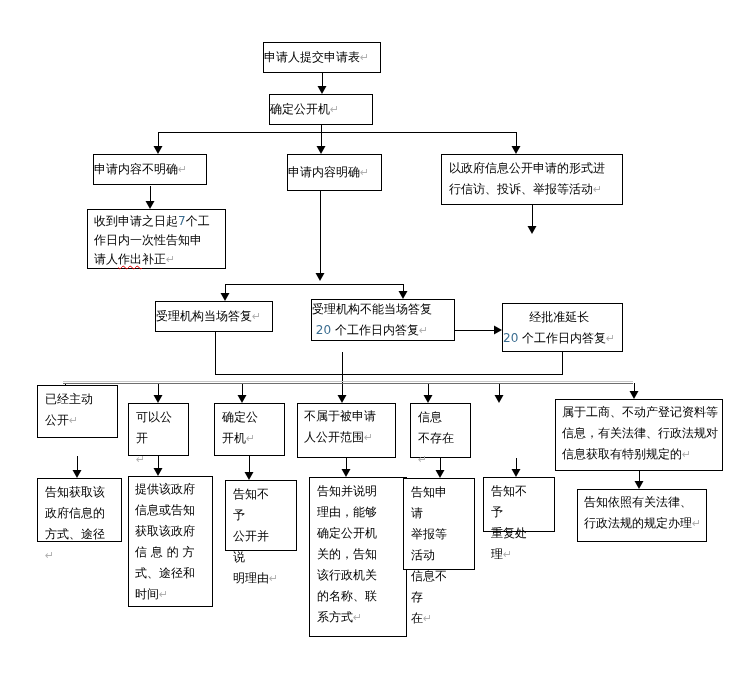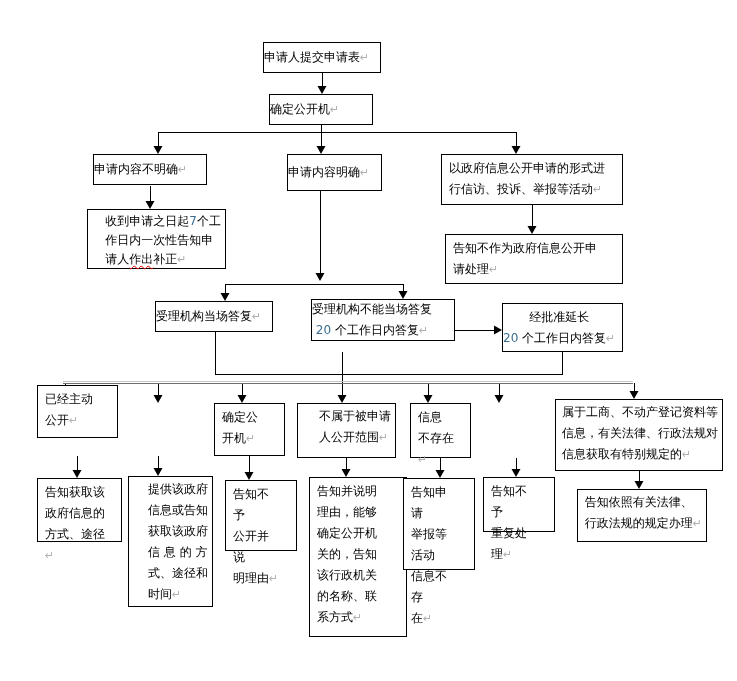--- a/index.html
+++ b/index.html
@@ -5,21 +5,21 @@
   html,body{margin:0;padding:0;background:#fff;}
   #stage{position:relative;width:737px;height:681px;background:#fff;overflow:hidden;
          font-family:"DejaVu Sans","Liberation Sans",sans-serif;}
   #wires{position:absolute;left:0;top:0;z-index:0;}
   .box{position:absolute;box-sizing:border-box;border:1px solid #000;background:#fff;
        z-index:1;font-size:12px;color:#000;display:flex;}
   .btext{white-space:pre-line;line-height:21px;}
   .left{padding:3px 16px 0 7px;}
   .center{align-items:center;text-align:center;}
   .lh19 .btext{line-height:19px;}
-  .tight{padding:2px 4px 0 6px;justify-content:flex-end;}
+  .tight{padding:2px 4px 0 6px;}
   .num{color:#3c6e91;}
   .wavy{text-decoration:underline;text-decoration-style:wavy;text-decoration-color:#e20000;
         text-decoration-thickness:1px;text-underline-offset:2px;}
   .ret{color:#b0b0b0;font-size:11px;}
   line,path{shape-rendering:crispEdges;}
 </style>
 </head>
 <body>
 
 <div id="stage">
@@ -91,44 +91,44 @@
     <div class="btext"><span>以政府信息公开申请的形式进
 行信访、投诉、举报等活动</span><span class="ret">↵</span></div>
   </div>
 
   <div class="box left tight lh19" style="left:87px;top:209px;width:139px;height:60px">
     <div class="btext"><span>收到申请之日起</span><span class="num">7</span><span>个工
 作日内一次性告知申
 请人</span><span class="wavy">作出</span><span>补正</span><span class="ret">↵</span></div>
   </div>
 
-  <div class="box left" style="left:445px;top:234px;width:178px;height:50px">
-    <div class="btext"><span>告知不作为政府信息公开申
-请处理</span><span class="ret">↵</span></div>
-  </div>
 
   <div class="box center" style="left:155px;top:301px;width:118px;height:31px">
     <div class="btext"><span>受理机构当场答复</span><span class="ret">↵</span></div>
   </div>
 
   <div class="box center" style="left:311px;top:299px;width:144px;height:42px">
     <div class="btext"><span>受理机构不能当场答复
 </span><span class="num">20</span><span> 个工作日内答复</span><span class="ret">↵</span></div>
   </div>
 
   <div class="box center" style="left:502px;top:303px;width:121px;height:49px">
     <div class="btext"><span>经批准延长
 </span><span class="num">20</span><span> 个工作日内答复</span><span class="ret">↵</span></div>
   </div>
 
   <div class="box left" style="left:37px;top:385px;width:81px;height:53px">
     <div class="btext"><span>已经主动
 公开</span><span class="ret">↵</span></div>
   </div>
 
+  <div class="box left" style="left:128px;top:403px;width:61px;height:53px">
+    <div class="btext"><span>可以公开
+</span><span class="ret">↵</span></div>
+  </div>
 
   <div class="box left" style="left:214px;top:403px;width:71px;height:53px">
     <div class="btext"><span>确定公开机</span><span class="ret">↵</span></div>
   </div>
 
   <div class="box left tight" style="left:297px;top:403px;width:99px;height:55px">
     <div class="btext"><span>不属于被申请
 人公开范围</span><span class="ret">↵</span></div>
   </div>
 

